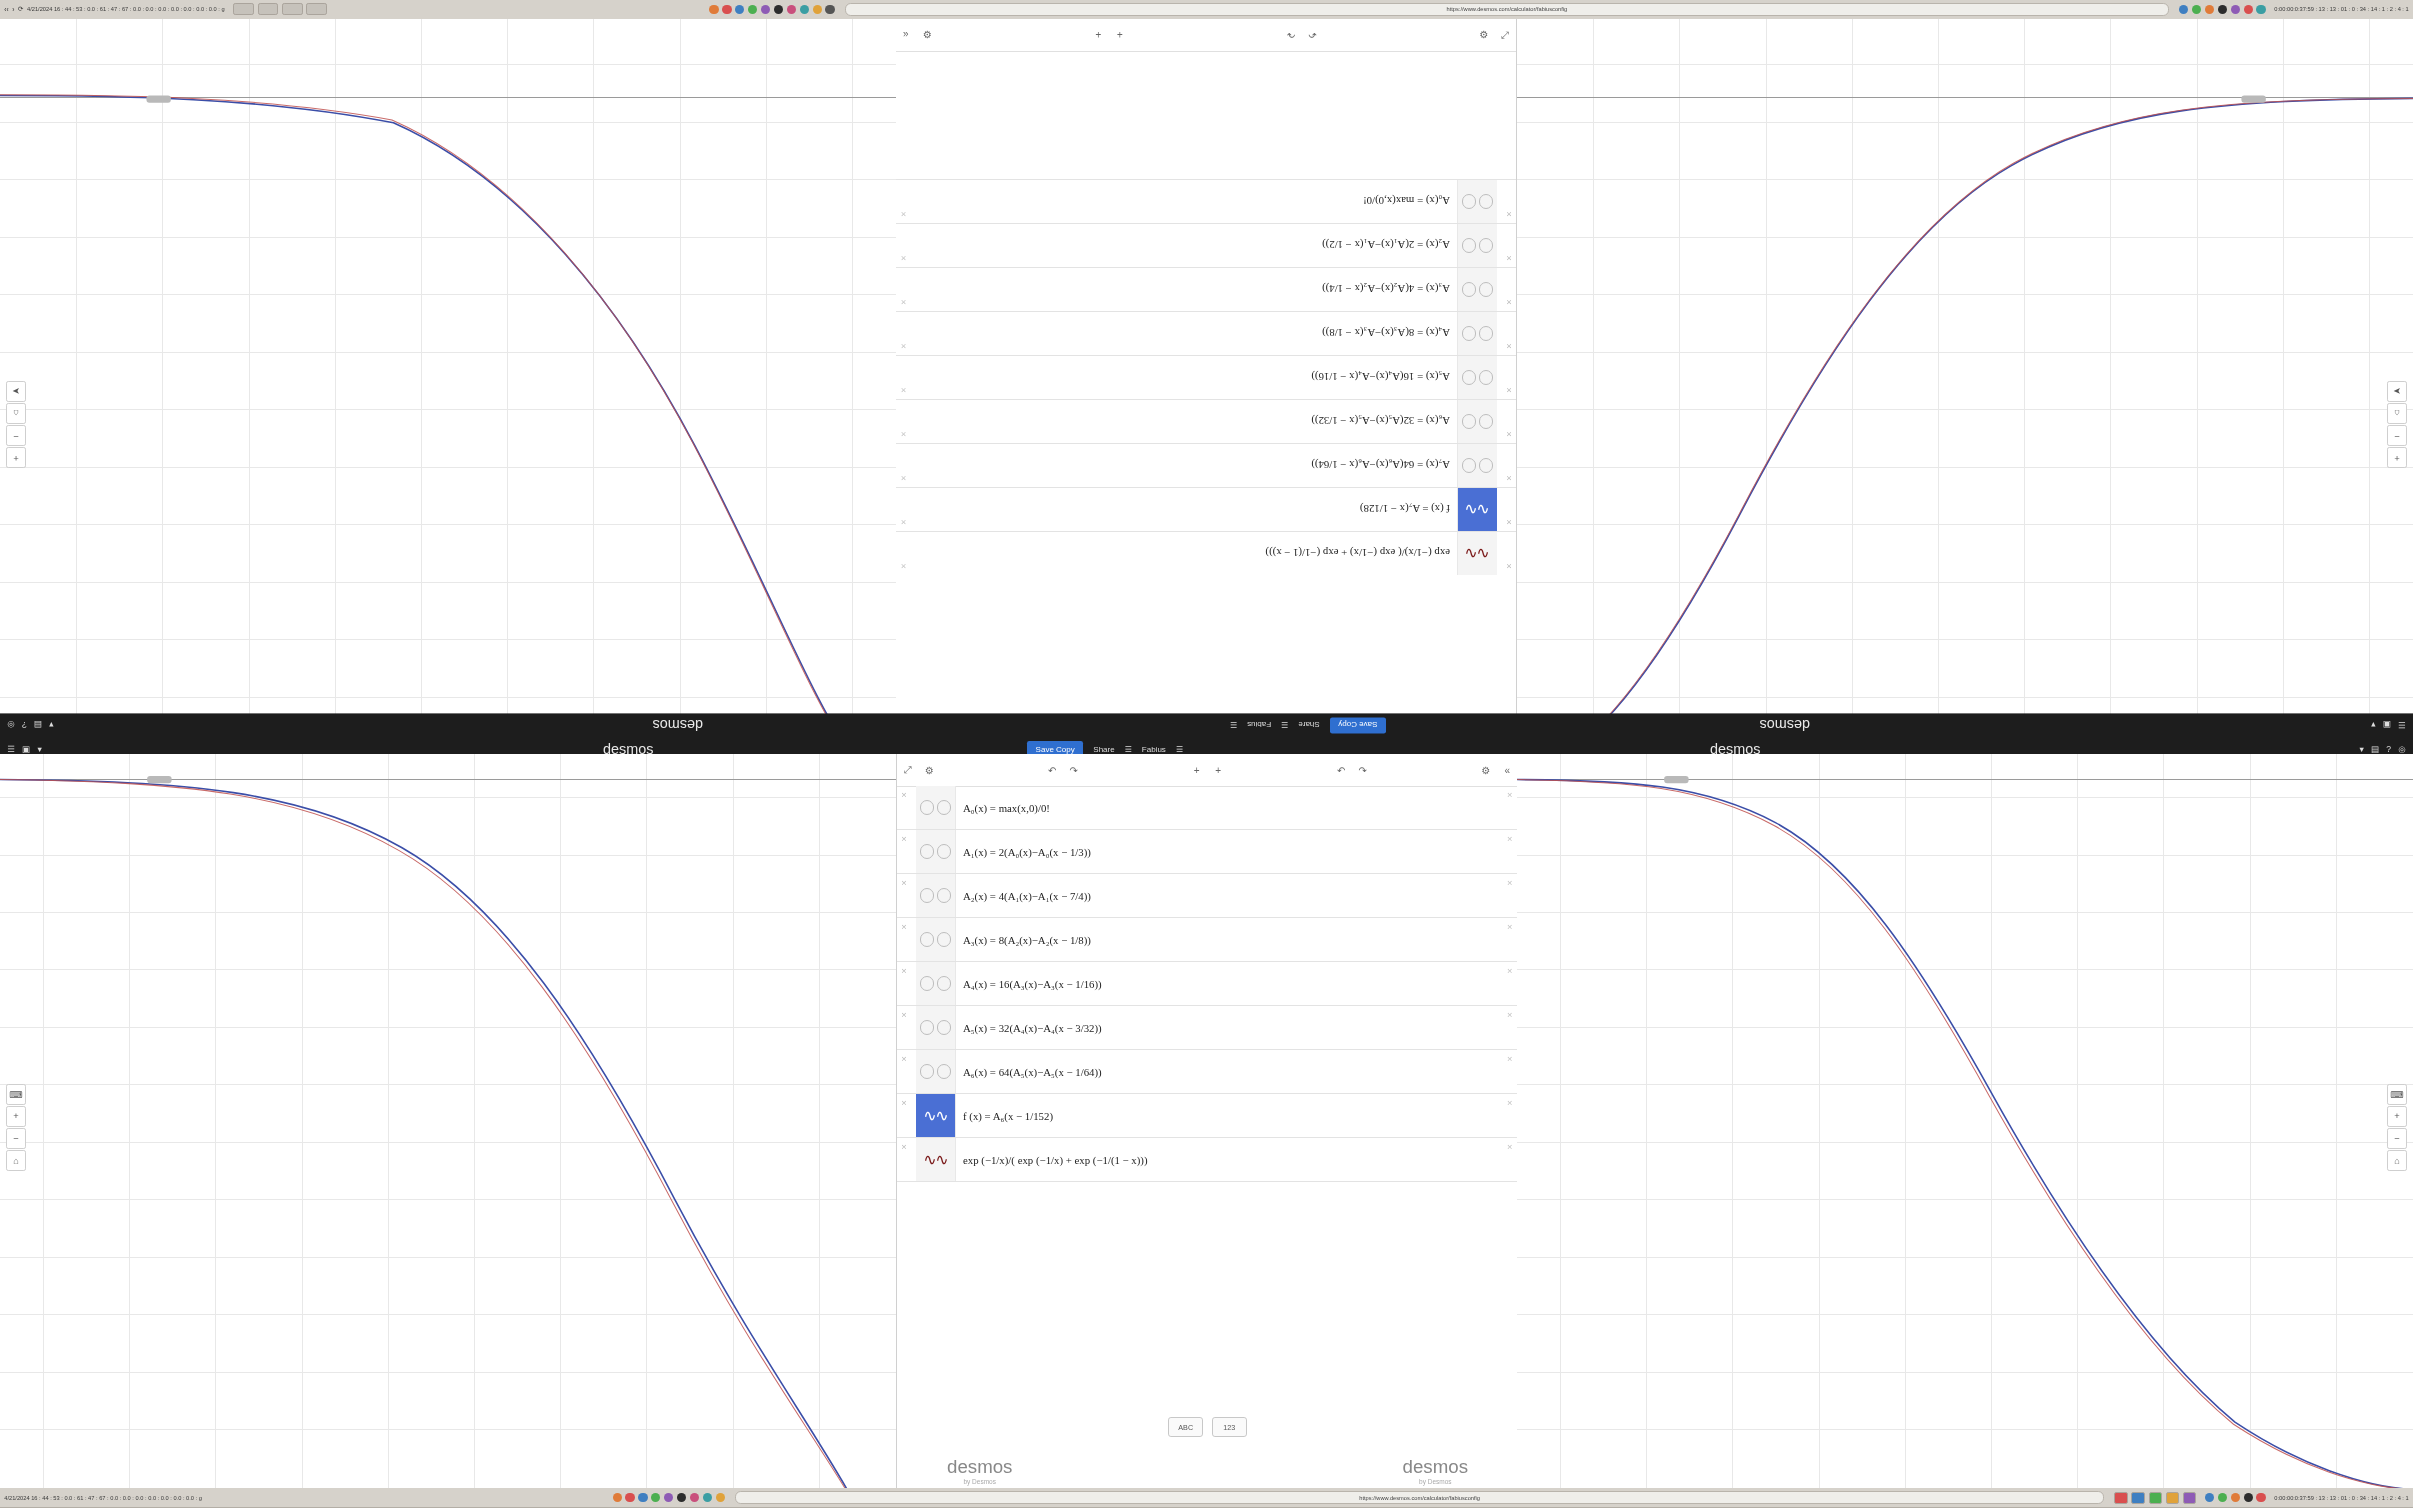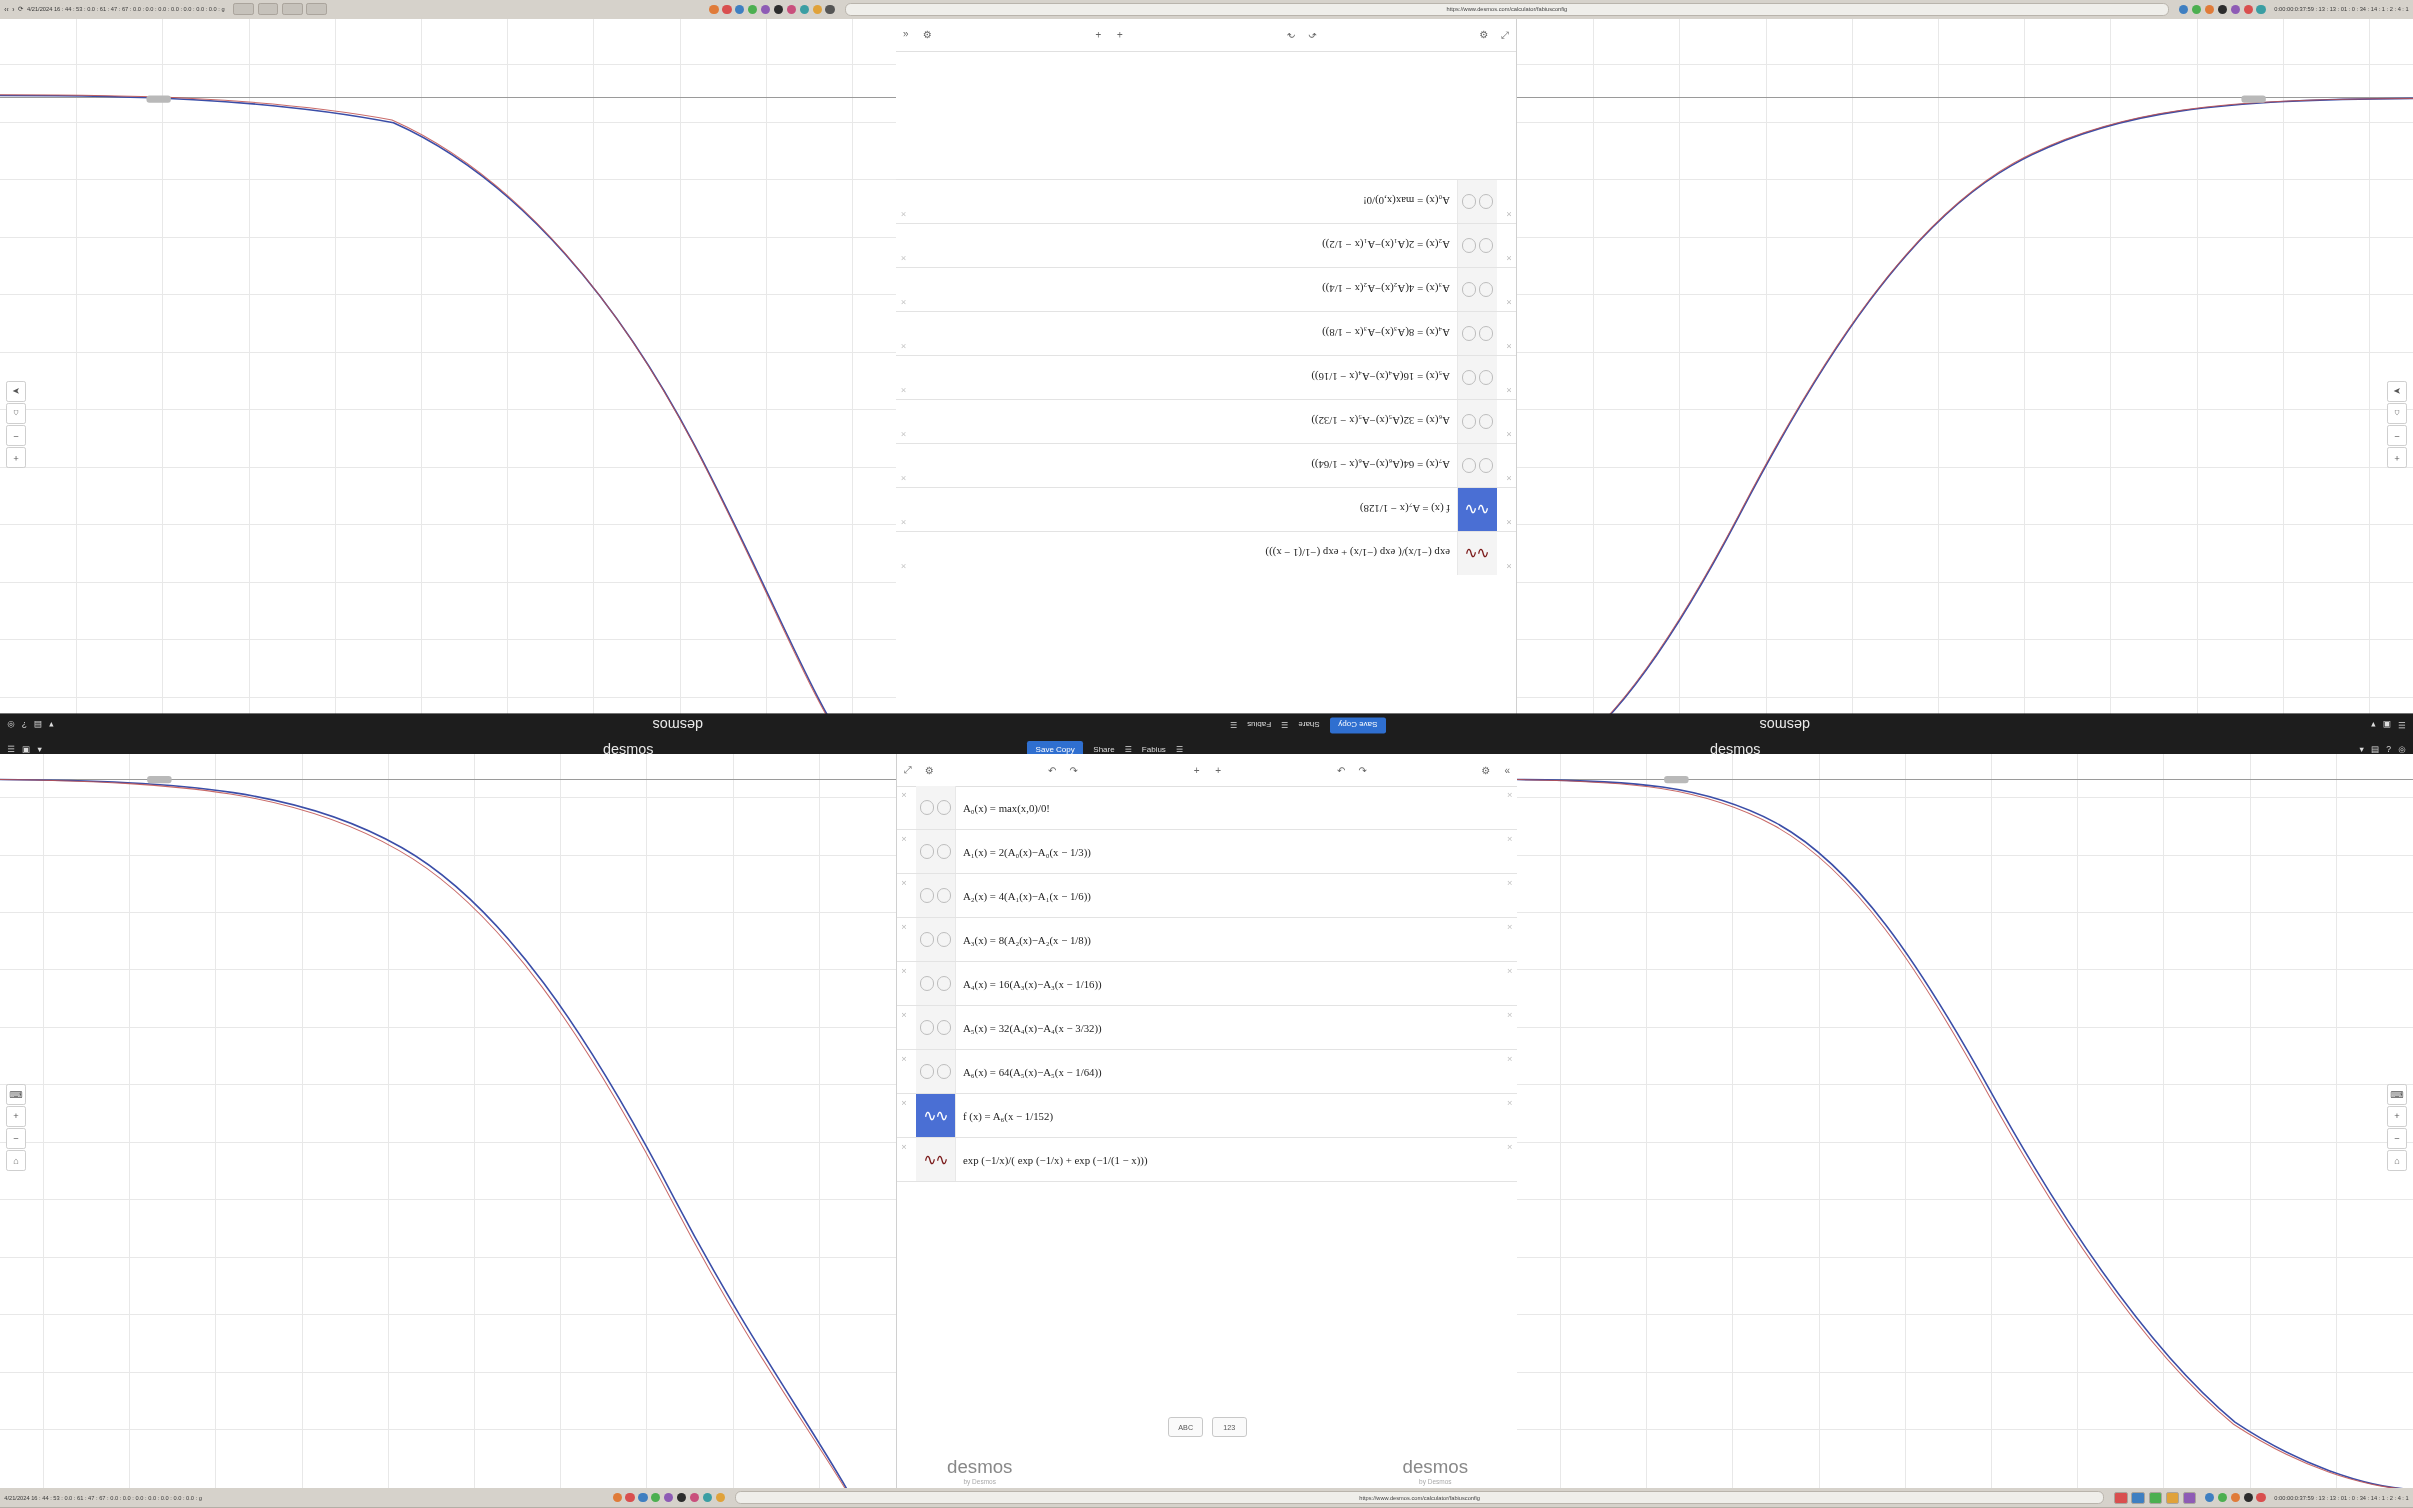--- a/index.html
+++ b/index.html
@@ -443,21 +443,21 @@
             </span>
             <span class="expr">A₁(x) = 2(A₀(x)−A₀(x − 1/3))</span>
             <span class="rightx">×</span>
           </div>
           <div class="exprow">
             <span class="delx">×</span>
             <span class="swatch">
               <span class="circ"></span>
               <span class="circ"></span>
             </span>
-            <span class="expr">A₂(x) = 4(A₁(x)−A₁(x − 1/6))</span>
+            <span class="expr">A₂(x) = 4(A₁(x)−A₁(x − 7/4))</span>
             <span class="rightx">×</span>
           </div>
           <div class="exprow">
             <span class="delx">×</span>
             <span class="swatch">
               <span class="circ"></span>
               <span class="circ"></span>
             </span>
             <span class="expr">A₃(x) = 8(A₂(x)−A₂(x − 1/8))</span>
             <span class="rightx">×</span>

